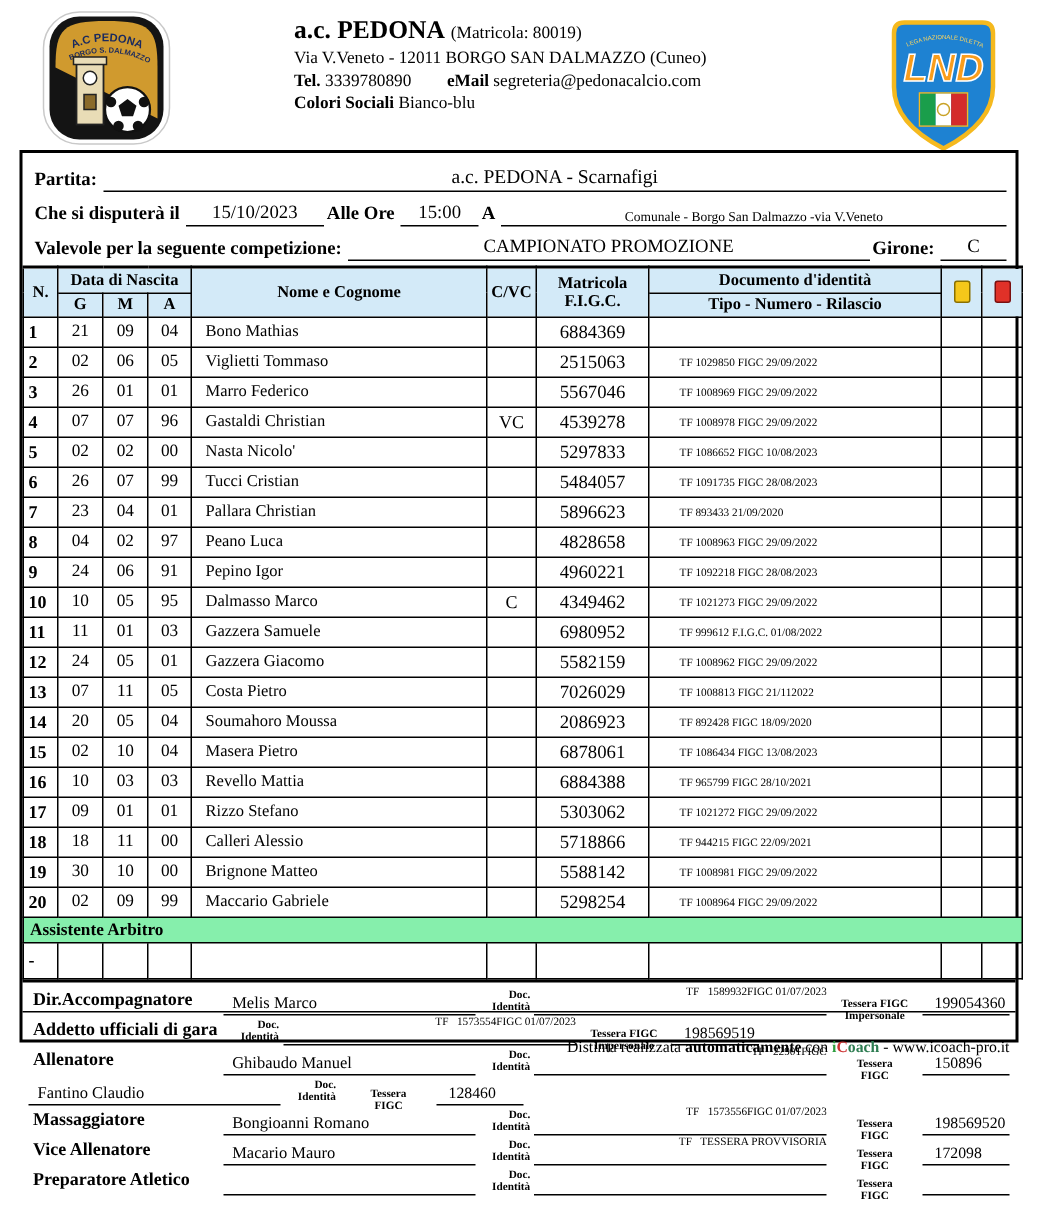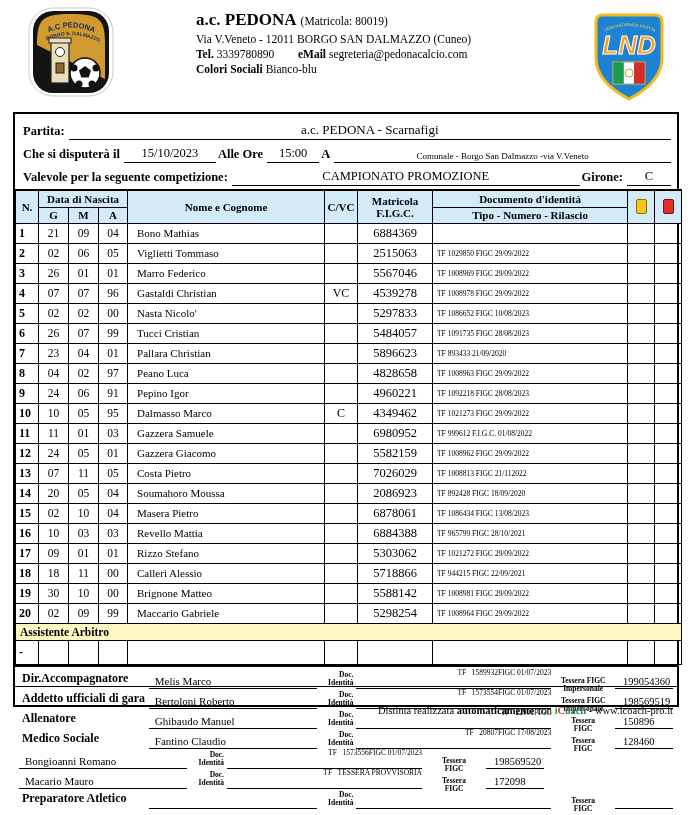--- a/index.html
+++ b/index.html
@@ -15,21 +15,21 @@
   .club-info { position:absolute; left:176px; top:10px; width:400px;margin-left:20px; }
   .club-title { font-size:16px; }
   .club-title b { font-size:17px; font-weight:bold; }
   .club-title .matricola { font-size:11.5px; }
   .club-line { font-size:11.5px; margin-top:3px; }
   .club-line b { font-weight:bold;font-family:Liberation Serif, serif; }
   .sp { display:inline-block; width:18px; }
 
   
   .box {
-    position:absolute; left:13px; top:112px; width:666px; height:595px;
+    position:absolute; left:13px; top:100px; width:666px; height:595px;
     border:2.5px solid #000; background:#fff;
   }
 
   
   .match { padding:3px 6px 0 6px; }
   .mline { display:flex; align-items:flex-end; height:23px; font-size:12.5px; }
   .mlabel { font-weight:bold; white-space:nowrap; padding:0 4px 1px 2px; }
   .mfield { border-bottom:1.2px solid #000; text-align:center; padding-bottom:1px; white-space:nowrap; }
   .grow { flex:1; }
   .venue { font-size:9px; }
@@ -40,23 +40,23 @@
   table.roster th { background:#d3eaf8; font-size:11px; font-weight:bold; text-align:center; }
   th.hN { font-size:12px; }
   .hdr-top th { height:17px; }
   .hdr-bot th { height:16px; }
   .mat2 { line-height:12px; }
   td.c-n { font-weight:bold; font-size:12px; padding-left:3px; }
   td.c-num { text-align:center; font-size:11.5px; }
   td.c-name { font-size:11px; padding-left:9px; }
   td.c-cvc { text-align:center; font-size:12px; }
   td.c-mat { text-align:center; font-size:12.5px; }
-  td.c-doc { font-size:7.5px; padding-left:4px; white-space:pre; }
+  td.c-doc { font-size:7.5px; padding-left:20px; white-space:pre; }
   tr.prow td { height:20px; }
-  tr.arb td { background:#fef9c3; font-weight:bold; font-size:11.5px; padding-left:4px; height:17px; }
+  tr.arb td { background:#86efac; font-weight:bold; font-size:11.5px; padding-left:4px; height:17px; }
   tr.dash td { height:24px; }
   .card { display:inline-block; width:11px; height:15px; border-radius:2px; vertical-align:middle; }
   .card.y { background:#f5c71a; border:1px solid #8a7000; }
   .card.r { background:#e03128; border:1px solid #7a1010; }
 
   
   .staff { border-top:2px solid #000; padding:2px 4px 0 4px; }
   .srow { display:flex; height:20px; align-items:stretch; }
   .srole { width:130px; font-weight:bold; font-size:12px; display:flex; align-items:center; padding-left:3px; white-space:nowrap; }
   .sfield { border-bottom:1.2px solid #000; display:flex; align-items:flex-end; overflow:hidden; }
@@ -484,21 +484,20 @@
     </div>
     <div class="stlabel">
       <span>Tessera FIGC</span>
             <span>Impersonale</span>
     </div>
     <div class="sfield stnum">199054360</div>
   </div>
 
   <div class="srow">
     <div class="srole">Addetto ufficiali di gara</div>
-    <div class="sfield sname">Bertoloni Roberto</div>
     <div class="sdoclabel">
       <span>Doc.</span>
             <span>Identità</span>
     </div>
     <div class="sfield sdocval">
       <span>TF   1573554</span><span>FIGC 01/07/2023</span>
     </div>
     <div class="stlabel">
       <span>Tessera FIGC</span>
             <span>Impersonale</span>
@@ -517,53 +516,51 @@
       <span>TF   22901</span><span>FIGC</span>
     </div>
     <div class="stlabel">
       <span>Tessera</span>
             <span>FIGC</span>
     </div>
     <div class="sfield stnum">150896</div>
   </div>
 
   <div class="srow">
-    <div class="srole">Medico Sociale</div>
     <div class="sfield sname">Fantino Claudio</div>
     <div class="sdoclabel">
       <span>Doc.</span>
             <span>Identità</span>
-    </div>
-    <div class="sfield sdocval">
-      <span>TF   20807</span><span>FIGC 17/08/2023</span>
     </div>
     <div class="stlabel">
       <span>Tessera</span>
             <span>FIGC</span>
     </div>
     <div class="sfield stnum">128460</div>
   </div>
 
   <div class="srow">
+    <div class="srole">Massaggiatore</div>
     <div class="sfield sname">Bongioanni Romano</div>
     <div class="sdoclabel">
       <span>Doc.</span>
             <span>Identità</span>
     </div>
     <div class="sfield sdocval">
       <span>TF   1573556</span><span>FIGC 01/07/2023</span>
     </div>
     <div class="stlabel">
       <span>Tessera</span>
             <span>FIGC</span>
     </div>
     <div class="sfield stnum">198569520</div>
   </div>
 
   <div class="srow">
+    <div class="srole">Vice Allenatore</div>
     <div class="sfield sname">Macario Mauro</div>
     <div class="sdoclabel">
       <span>Doc.</span>
             <span>Identità</span>
     </div>
     <div class="sfield sdocval">
       <span>TF   TESSERA PROVVISORIA</span><span></span>
     </div>
     <div class="stlabel">
       <span>Tessera</span>

